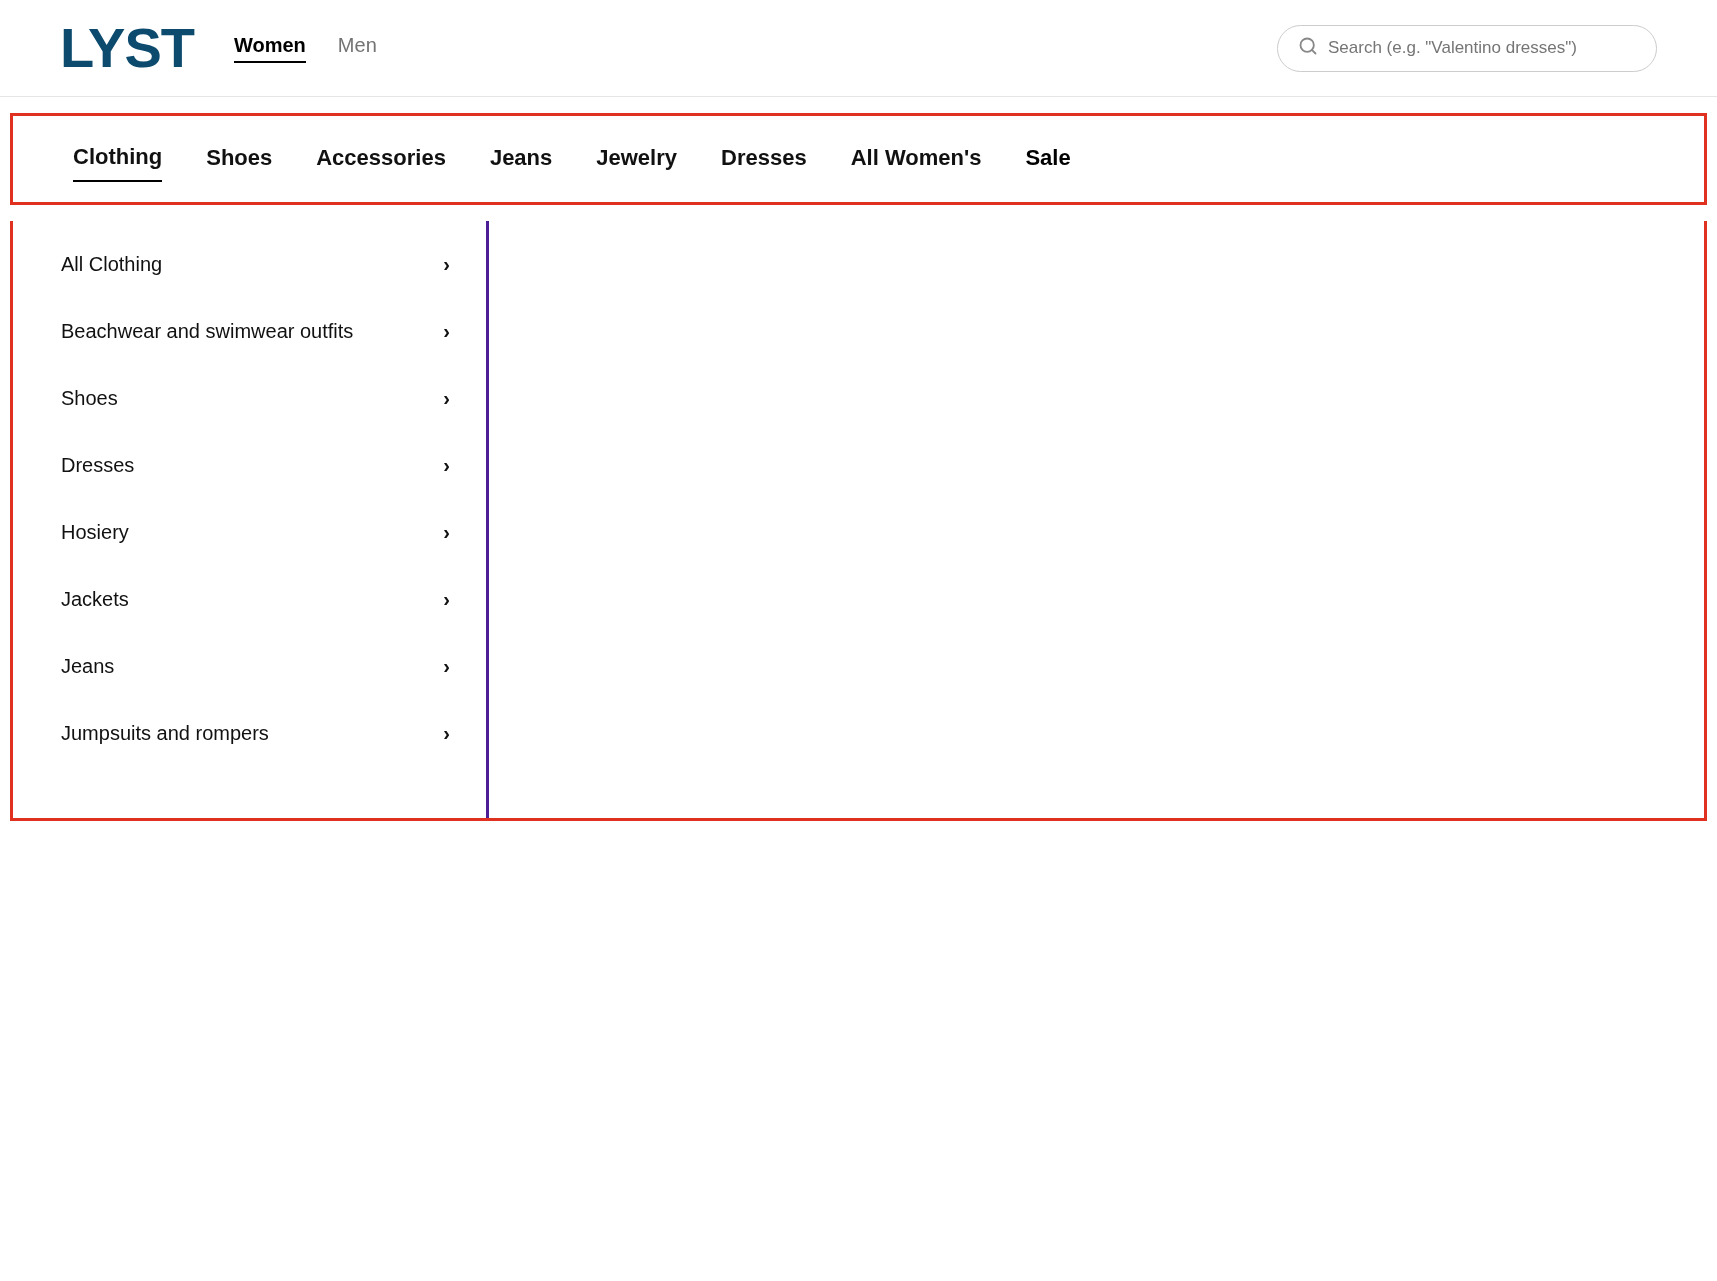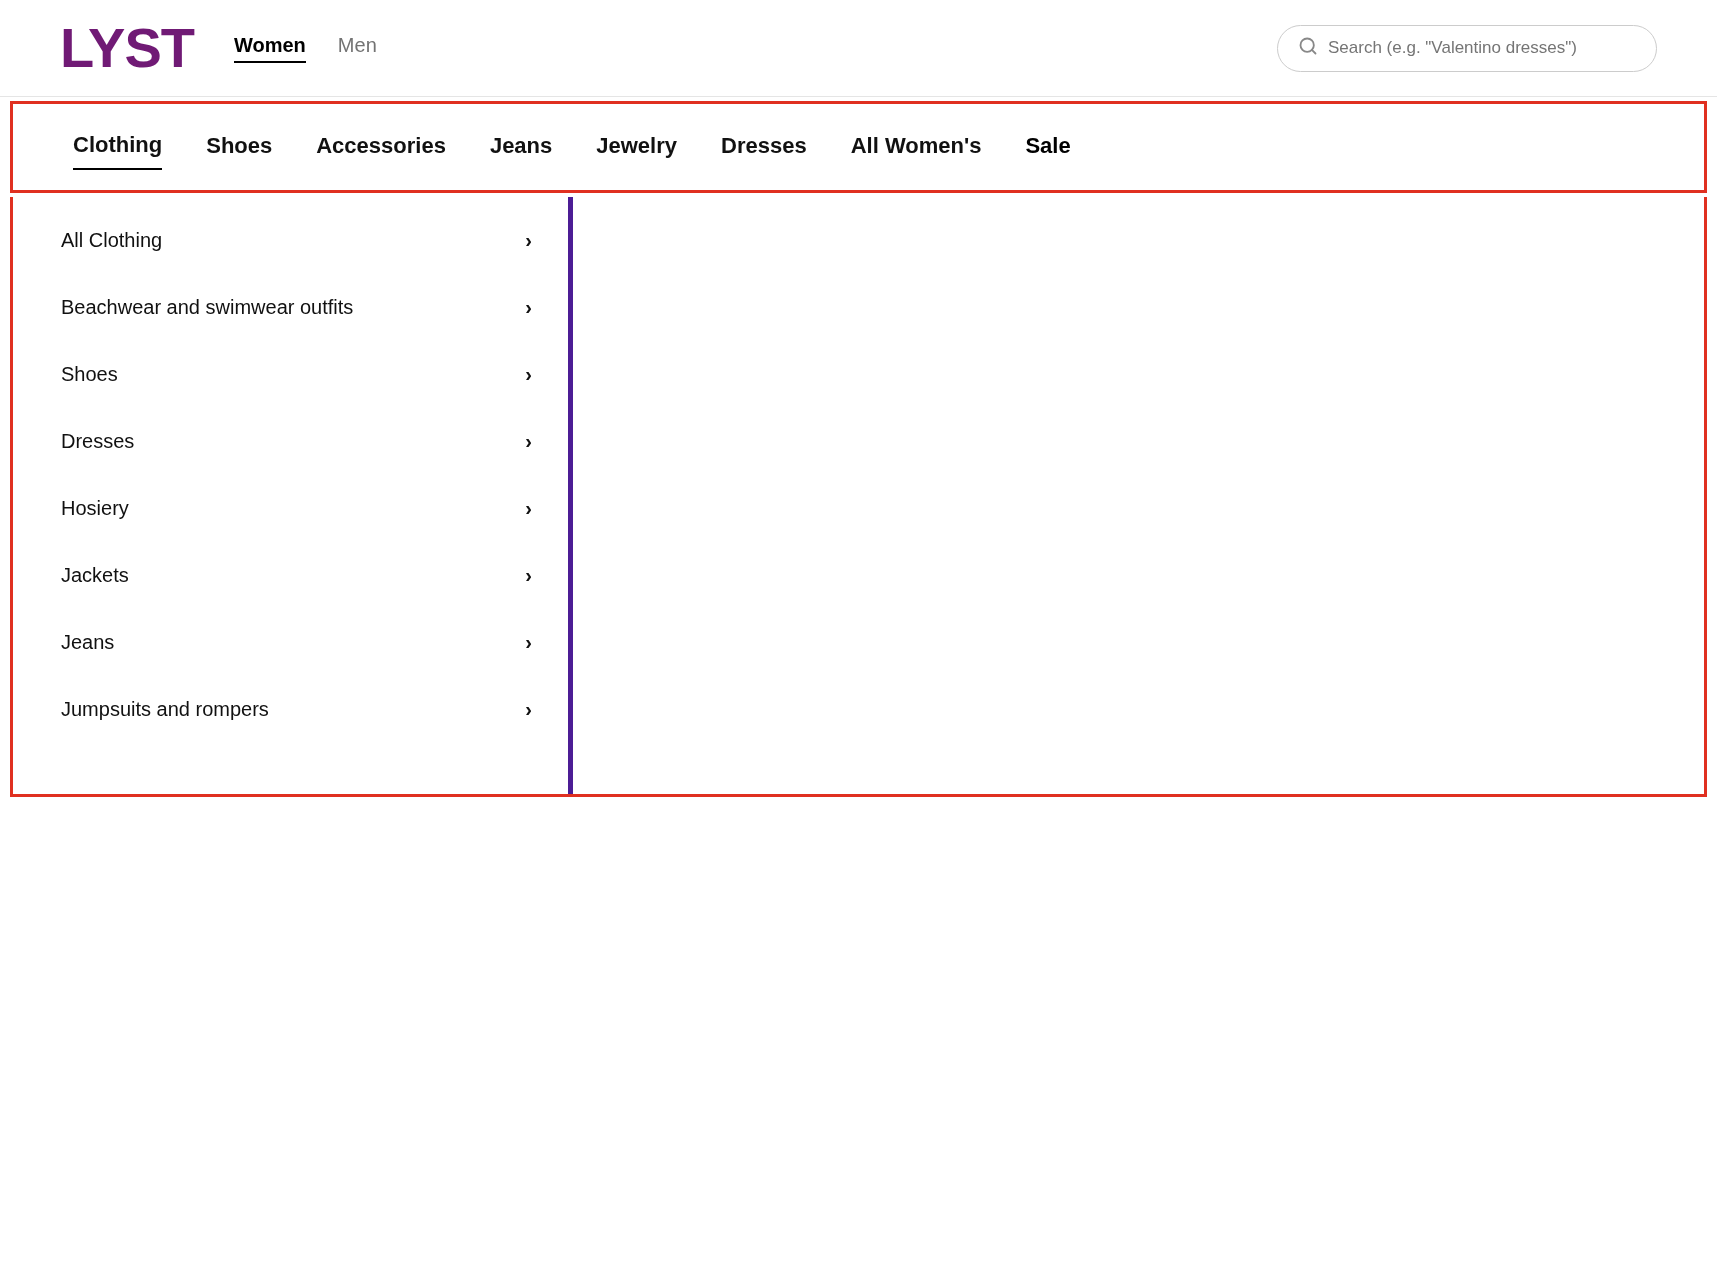--- a/index.html
+++ b/index.html
@@ -20,21 +20,21 @@
       align-items: center;
       padding: 20px 60px;
       border-bottom: 1px solid #e5e5e5;
       gap: 40px;
     }
 
     .logo {
       font-size: 52px;
       font-weight: 900;
       letter-spacing: -2px;
-      color: #701a75;
+      color: #0c4a6e;
       font-style: italic;
       font-family: Georgia, serif;
       line-height: 1;
     }
 
     .logo-text {
       font-family: 'Arial Black', Arial, sans-serif;
       font-weight: 900;
       font-style: normal;
       font-size: 56px;
@@ -86,21 +86,21 @@
       width: 100%;
     }
 
     
     .category-nav {
       display: flex;
       align-items: center;
       padding: 28px 60px 0 60px;
       gap: 44px;
       border: 3px solid #e03020;
-      margin: 4px 10px;
+      margin: 16px 10px;
       padding-bottom: 20px;
     }
 
     .cat-item {
       font-size: 22px;
       font-weight: 700;
       color: #111;
       cursor: pointer;
       padding-bottom: 10px;
     }
@@ -117,22 +117,22 @@
     
     .dropdown-area {
       display: flex;
       margin: 0 10px;
       border: 3px solid #e03020;
       border-top: none;
       min-height: 600px;
     }
 
     .clothing-list {
-      width: 560px;
-      border-right: 5px solid #4c1d95;
+      width: 476px;
+      border-right: 3px solid #4c1d95;
       padding: 10px 0;
     }
 
     .clothing-list-item {
       display: flex;
       align-items: center;
       justify-content: space-between;
       padding: 22px 36px 22px 48px;
       cursor: pointer;
       font-size: 20px;

